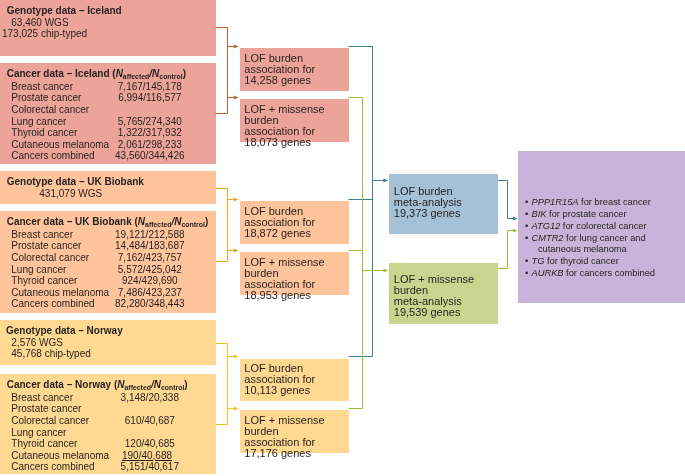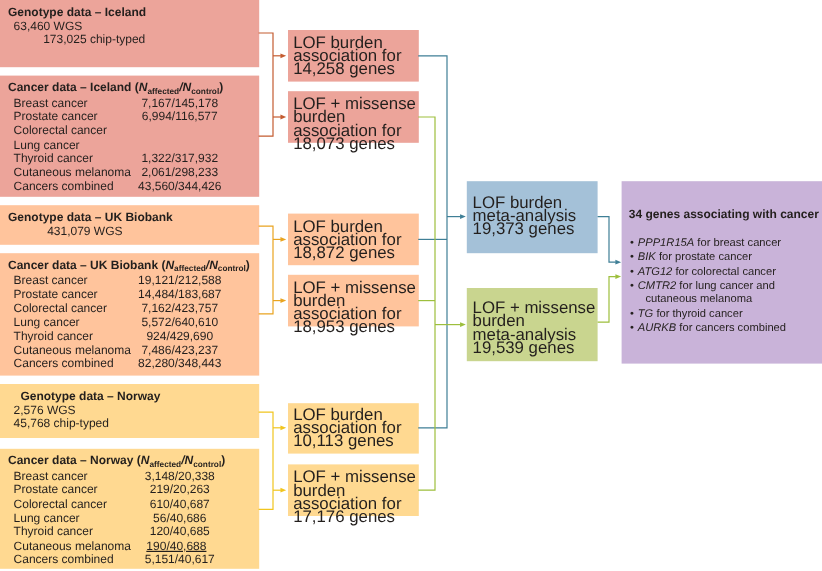--- a/index.html
+++ b/index.html
@@ -8,47 +8,48 @@
   #stage{position:relative;width:685px;height:476px;overflow:hidden;background:#fff;}
   .box{position:absolute;box-sizing:border-box;}
   .ttl{font-weight:bold;font-size:10px;line-height:11.6px;white-space:nowrap;}
   .ttl sub{font-size:6.9px;font-weight:bold;font-style:normal;
            vertical-align:baseline;position:relative;top:2.2px;}
   .ttl i{font-style:italic;}
   .ttl .sl{font-style:italic;}
   .row{font-size:10px;line-height:11.6px;white-space:nowrap;}
   .lbl{position:absolute;left:11.3px;top:0;}
   .num{position:absolute;top:0;text-align:center;}
-  .mid{font-size:14px;line-height:11px;}
+  .mid{font-size:11px;line-height:11px;margin-top:23px;}
   svg.conn{position:absolute;left:0;top:0;width:685px;height:476px;overflow:visible;}
 </style>
 </head>
 <body>
 
 <div id="stage">
     <div class="box" style="left: 0px; top: 0px; width: 215.5px; height: 56px; background: rgb(236, 164, 154); padding-top: 5.15px;">
       <div class="ttl" style="padding-left: 6.7px;">Genotype data – Iceland</div>
       <div class="row" style="padding-left: 11.3px;">63,460 WGS</div>
-      <div class="row" style="padding-left: 2px; margin-left: 34px;">173,025 chip-typed</div>
+      <div class="row" style="padding-left: 2px;">173,025 chip-typed</div>
     </div>
     <div class="box" style="left: 0px; top: 63px; width: 215.5px; height: 101px; background: rgb(236, 164, 154); padding-top: 5.15px;">
       <div class="ttl" style="padding-left: 6.7px;"><span>Cancer data – Iceland (</span><i style="font-style:italic"><span>N</span><sub>affected</sub></i><span class="sl">/</span><i style="font-style:italic"><span>N</span><sub>control</sub></i><span>)</span></div>
       <div class="row" style="position: relative; height: 11.6px;">
         <div class="lbl">Breast cancer</div>
         <div class="num" style="left: 79.8px; width: 140px;">7,167/145,178</div>
       </div>
       <div class="row" style="position: relative; height: 11.6px;">
         <div class="lbl">Prostate cancer</div>
         <div class="num" style="left: 79.8px; width: 140px;">6,994/116,577</div>
       </div>
       <div class="row" style="position: relative; height: 11.6px;">
         <div class="lbl">Colorectal cancer</div>
       </div>
       <div class="row" style="position: relative; height: 11.6px;">
         <div class="lbl">Lung cancer</div>
+        <div class="num" style="left: 79.8px; width: 140px;">5,765/274,340</div>
       </div>
       <div class="row" style="position: relative; height: 11.6px;">
         <div class="lbl">Thyroid cancer</div>
         <div class="num" style="left: 79.8px; width: 140px;">1,322/317,932</div>
       </div>
       <div class="row" style="position: relative; height: 11.6px;">
         <div class="lbl">Cutaneous melanoma</div>
         <div class="num" style="left: 79.8px; width: 140px;">2,061/298,233</div>
       </div>
       <div class="row" style="position: relative; height: 11.6px;">
@@ -79,21 +80,21 @@
       <div class="row" style="position: relative; height: 11.6px;">
         <div class="lbl">Prostate cancer</div>
         <div class="num" style="left: 79.8px; width: 140px;">14,484/183,687</div>
       </div>
       <div class="row" style="position: relative; height: 11.6px;">
         <div class="lbl">Colorectal cancer</div>
         <div class="num" style="left: 79.8px; width: 140px;">7,162/423,757</div>
       </div>
       <div class="row" style="position: relative; height: 11.6px;">
         <div class="lbl">Lung cancer</div>
-        <div class="num" style="left: 79.8px; width: 140px;">5,572/640,610</div>
+        <div class="num" style="left: 79.8px; width: 140px;">5,572/425,042</div>
       </div>
       <div class="row" style="position: relative; height: 11.6px;">
         <div class="lbl">Thyroid cancer</div>
         <div class="num" style="left: 79.8px; width: 140px;">924/429,690</div>
       </div>
       <div class="row" style="position: relative; height: 11.6px;">
         <div class="lbl">Cutaneous melanoma</div>
         <div class="num" style="left: 79.8px; width: 140px;">7,486/423,237</div>
       </div>
       <div class="row" style="position: relative; height: 11.6px;">
@@ -105,41 +106,39 @@
       <div>LOF burden</div>
       <div>association for</div>
       <div>18,872 genes</div>
     </div>
     <div class="box mid" style="left: 240px; top: 229.2px; width: 108.5px; height: 42.6px; background: rgb(255, 196, 156); padding-top: 4.9px; padding-left: 4.3px;">
       <div>LOF + missense burden</div>
       <div>association for</div>
       <div>18,953 genes</div>
     </div>
     <div class="box" style="left: 0px; top: 320px; width: 215.5px; height: 45px; background: rgb(255, 217, 145); padding-top: 5.15px;">
-      <div class="ttl" style="padding-left: 17px;">Genotype data – Norway</div>
+      <div class="ttl" style="padding-left: 6px;">Genotype data – Norway</div>
       <div class="row" style="padding-left: 11.3px;">2,576 WGS</div>
       <div class="row" style="padding-left: 11.3px;">45,768 chip-typed</div>
     </div>
     <div class="box" style="left: 0px; top: 374px; width: 215.5px; height: 100px; background: rgb(255, 217, 145); padding-top: 5.15px;">
       <div class="ttl" style="padding-left: 6.7px;"><span>Cancer data – Norway (</span><i style="font-style:italic"><span>N</span><sub>affected</sub></i><span class="sl">/</span><i style="font-style:italic"><span>N</span><sub>control</sub></i><span>)</span></div>
       <div class="row" style="position: relative; height: 11.6px;">
         <div class="lbl">Breast cancer</div>
         <div class="num" style="left: 79.8px; width: 140px;">3,148/20,338</div>
       </div>
       <div class="row" style="position: relative; height: 11.6px;">
         <div class="lbl">Prostate cancer</div>
-        <div class="num" style="left: 79.8px; width: 140px;">219/20,263</div>
       </div>
       <div class="row" style="position: relative; height: 11.6px;">
         <div class="lbl">Colorectal cancer</div>
         <div class="num" style="left: 79.8px; width: 140px;">610/40,687</div>
       </div>
       <div class="row" style="position: relative; height: 11.6px;">
         <div class="lbl">Lung cancer</div>
-        <div class="num" style="left: 79.8px; width: 140px;">56/40,686</div>
       </div>
       <div class="row" style="position: relative; height: 11.6px;">
         <div class="lbl">Thyroid cancer</div>
         <div class="num" style="left: 79.8px; width: 140px;">120/40,685</div>
       </div>
       <div class="row" style="position: relative; height: 11.6px;">
         <div class="lbl">Cutaneous melanoma</div>
         <div class="num" style="left: 77px; width: 140px; text-decoration: underline;">190/40,688</div>
       </div>
       <div class="row" style="position: relative; height: 11.6px;">
@@ -161,21 +160,20 @@
       <div>LOF burden</div>
       <div>meta-analysis</div>
       <div>19,373 genes</div>
     </div>
     <div class="box mid" style="left: 389px; top: 240px; width: 109px; height: 60.8px; background: rgb(201, 213, 143); padding-top: 11.41px; padding-left: 4.8px;">
       <div>LOF + missense burden</div>
       <div>meta-analysis</div>
       <div>19,539 genes</div>
     </div>
     <div class="box" style="left: 518px; top: 151px; width: 167px; height: 152px; background: rgb(201, 179, 217);">
-      <div class="ttl" style="position: absolute; left: 6px; top: 22.9px;">34 genes associating with cancer</div>
       <div style="position: absolute; left: 7px; top: 46.2px; font-size: 9.3px; line-height: 11.8px;">
         <div style="position: relative; padding-left: 6.5px; white-space: nowrap;"><span style="position: absolute; left: 0px; top: 0px;">•</span><span style="font-style: italic; text-align: right;">PPP1R15A</span><span> for breast cancer</span></div>
         <div style="position: relative; padding-left: 6.5px; white-space: nowrap;"><span style="position: absolute; left: 0px; top: 0px;">•</span><span style="font-style: italic;">BIK</span><span> for prostate cancer</span></div>
         <div style="position: relative; padding-left: 6.5px; white-space: nowrap;"><span style="position: absolute; left: 0px; top: 0px;">•</span><span style="font-style: italic;">ATG12</span><span> for colorectal cancer</span></div>
         <div style="position: relative; padding-left: 6.5px; white-space: nowrap;"><span style="position: absolute; left: 0px; top: 0px;">•</span><span style="font-style: italic;">CMTR2</span><span> for lung cancer and</span></div>
         <div style="padding-left: 12.9px; white-space: nowrap;">cutaneous melanoma</div>
         <div style="position: relative; padding-left: 6.5px; white-space: nowrap;"><span style="position: absolute; left: 0px; top: 0px;">•</span><span style="font-style: italic;">TG</span><span> for thyroid cancer</span></div>
         <div style="position: relative; padding-left: 6.5px; white-space: nowrap;"><span style="position: absolute; left: 0px; top: 0px;">•</span><span style="font-style: italic;">AURKB</span><span> for cancers combined</span></div>
       </div>
     </div>

